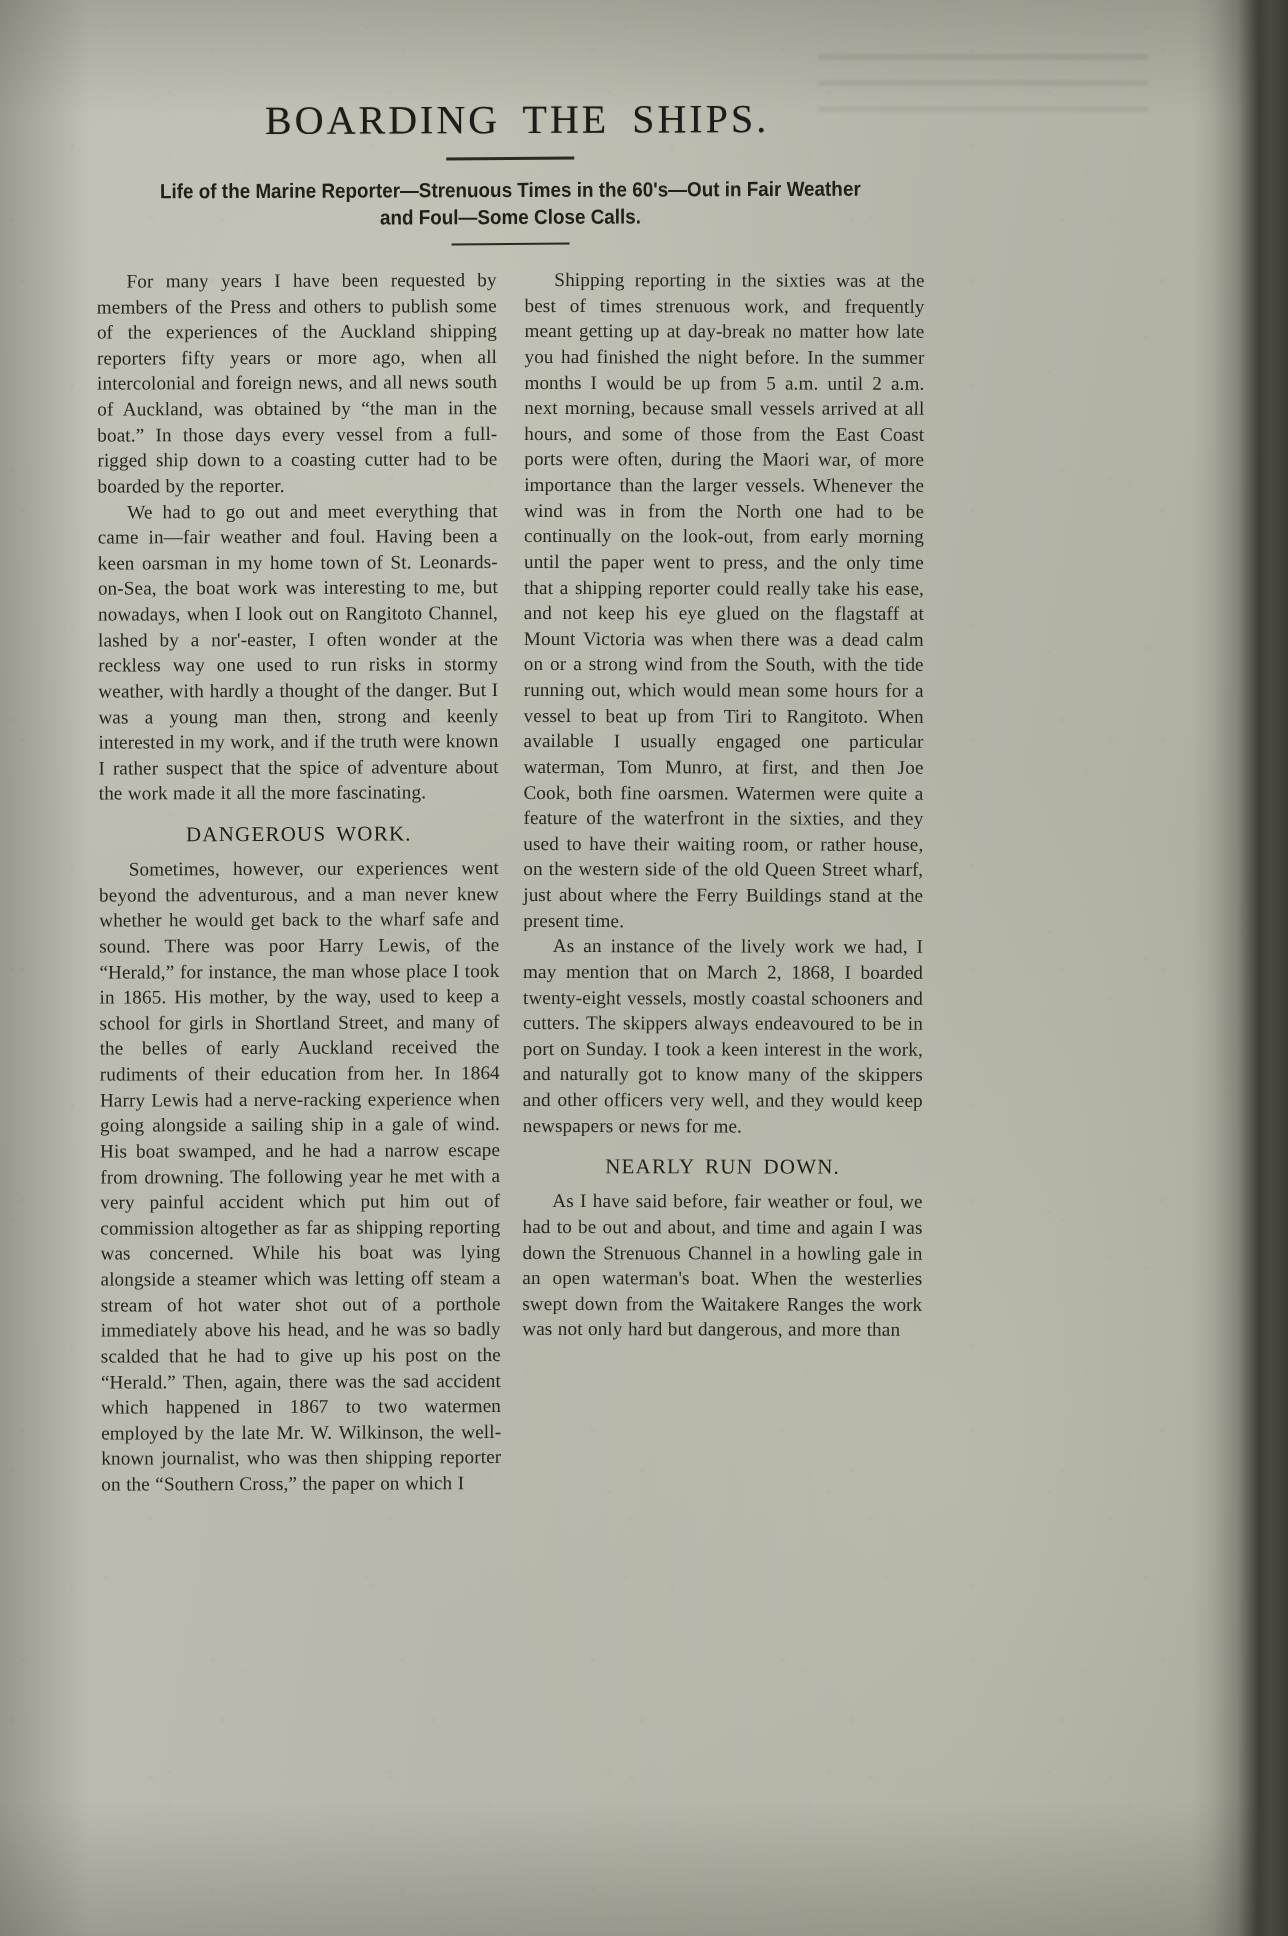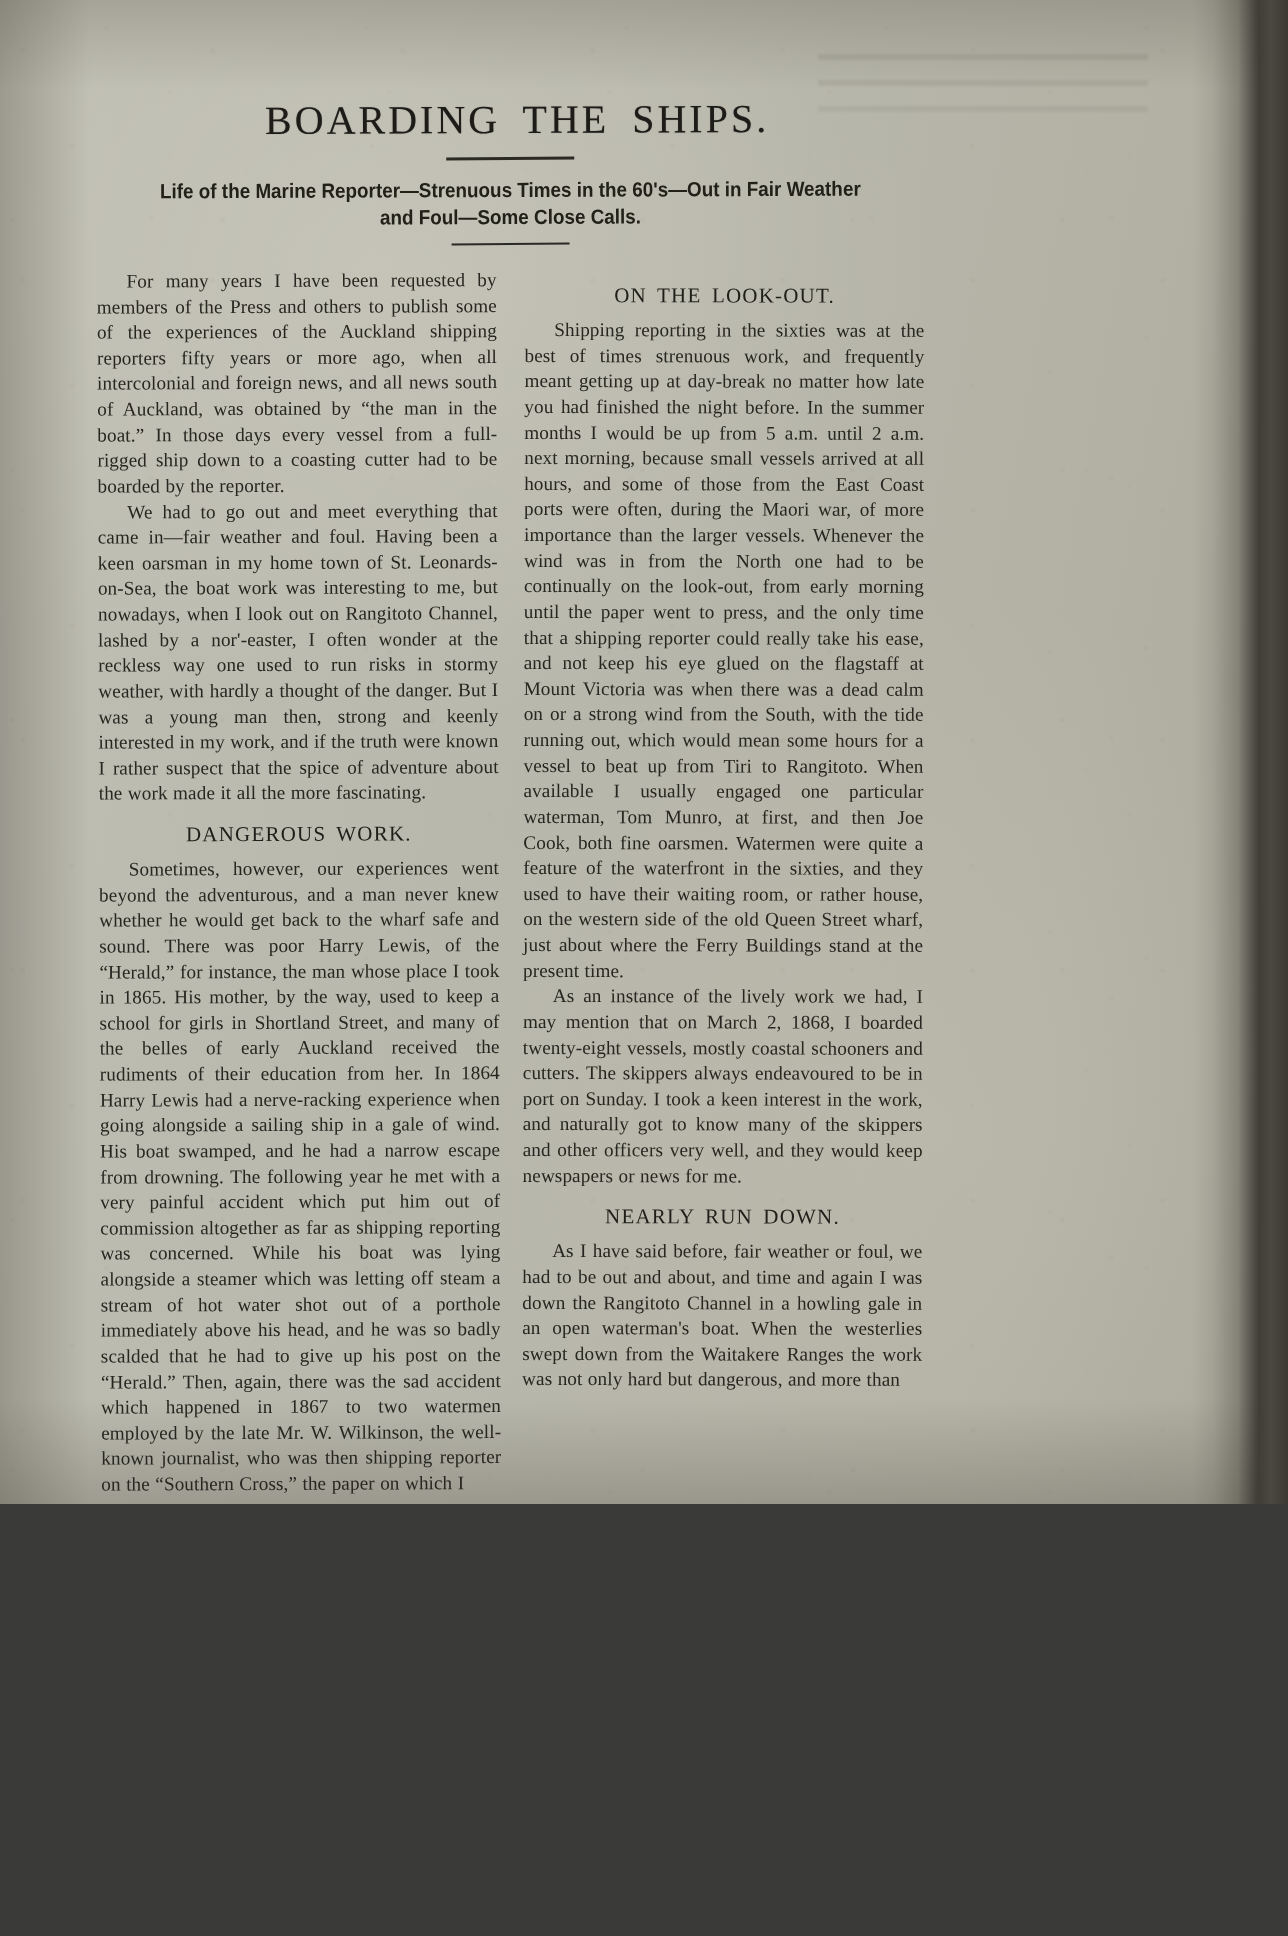--- a/index.html
+++ b/index.html
@@ -4,21 +4,21 @@
 <style>
   html, body {
     margin: 0;
     padding: 0;
     background: #3a3a38;
   }
 
   .page {
     position: relative;
     width: 1288px;
-    height: 1504px;
+    height: 1936px;
     overflow: hidden;
     background: #84cc16;
     font-family: "Liberation Serif", "DejaVu Serif", serif;
   }
 
   
   .paper {
     position: absolute;
     inset: 0;
     background:
@@ -217,25 +217,24 @@
         <p>For many years I have been requested by members of the Press and others to publish some of the experiences of the Auckland shipping reporters fifty years or more ago, when all intercolonial and foreign news, and all news south of Auckland, was obtained by “the man in the boat.” In those days every vessel from a full-rigged ship down to a coasting cutter had to be boarded by the reporter.</p>
         <p>We had to go out and meet everything that came in—fair weather and foul. Having been a keen oarsman in my home town of St. Leonards-on-Sea, the boat work was interesting to me, but nowadays, when I look out on Rangitoto Channel, lashed by a nor'-easter, I often wonder at the reckless way one used to run risks in stormy weather, with hardly a thought of the danger. But I was a young man then, strong and keenly interested in my work, and if the truth were known I rather suspect that the spice of adventure about the work made it all the more fascinating.</p>
 
         <h2 class="sectionhead">DANGEROUS WORK.</h2>
 
         <p>Sometimes, however, our experiences went beyond the adventurous, and a man never knew whether he would get back to the wharf safe and sound. There was poor Harry Lewis, of the “Herald,” for instance, the man whose place I took in 1865. His mother, by the way, used to keep a school for girls in Shortland Street, and many of the belles of early Auckland received the rudiments of their education from her. In 1864 Harry Lewis had a nerve-racking experience when going alongside a sailing ship in a gale of wind. His boat swamped, and he had a narrow escape from drowning. The following year he met with a very painful accident which put him out of commission altogether as far as shipping reporting was concerned. While his boat was lying alongside a steamer which was letting off steam a stream of hot water shot out of a porthole immediately above his head, and he was so badly scalded that he had to give up his post on the “Herald.” Then, again, there was the sad accident which happened in 1867 to two watermen employed by the late Mr. W. Wilkinson, the well-known journalist, who was then shipping reporter on the “Southern Cross,” the paper on which I</p>
       </div>
 
       <div class="col col-right">
 
-        <h2 class="sectionhead">ON THE LOOK-OUT.</h2>
 
         <p>Shipping reporting in the sixties was at the best of times strenuous work, and frequently meant getting up at day-break no matter how late you had finished the night before. In the summer months I would be up from 5 a.m. until 2 a.m. next morning, because small vessels arrived at all hours, and some of those from the East Coast ports were often, during the Maori war, of more importance than the larger vessels. Whenever the wind was in from the North one had to be continually on the look-out, from early morning until the paper went to press, and the only time that a shipping reporter could really take his ease, and not keep his eye glued on the flagstaff at Mount Victoria was when there was a dead calm on or a strong wind from the South, with the tide running out, which would mean some hours for a vessel to beat up from Tiri to Rangitoto. When available I usually engaged one particular waterman, Tom Munro, at first, and then Joe Cook, both fine oarsmen. Watermen were quite a feature of the waterfront in the sixties, and they used to have their waiting room, or rather house, on the western side of the old Queen Street wharf, just about where the Ferry Buildings stand at the present time.</p>
         <p>As an instance of the lively work we had, I may mention that on March 2, 1868, I boarded twenty-eight vessels, mostly coastal schooners and cutters. The skippers always endeavoured to be in port on Sunday. I took a keen interest in the work, and naturally got to know many of the skippers and other officers very well, and they would keep newspapers or news for me.</p>
 
         <h2 class="sectionhead">NEARLY RUN DOWN.</h2>
 
-        <p>As I have said before, fair weather or foul, we had to be out and about, and time and again I was down the Rangitoto Channel in a howling gale in an open waterman's boat. When the westerlies swept down from the Waitakere Ranges the work was not only hard but dangerous, and more than</p>
+        <p>As I have said before, fair weather or foul, we had to be out and about, and time and again I was down the Strenuous Channel in a howling gale in an open waterman's boat. When the westerlies swept down from the Waitakere Ranges the work was not only hard but dangerous, and more than</p>
       </div>
 
     </div>
   </div>
 </div>
 
 </body></html>

